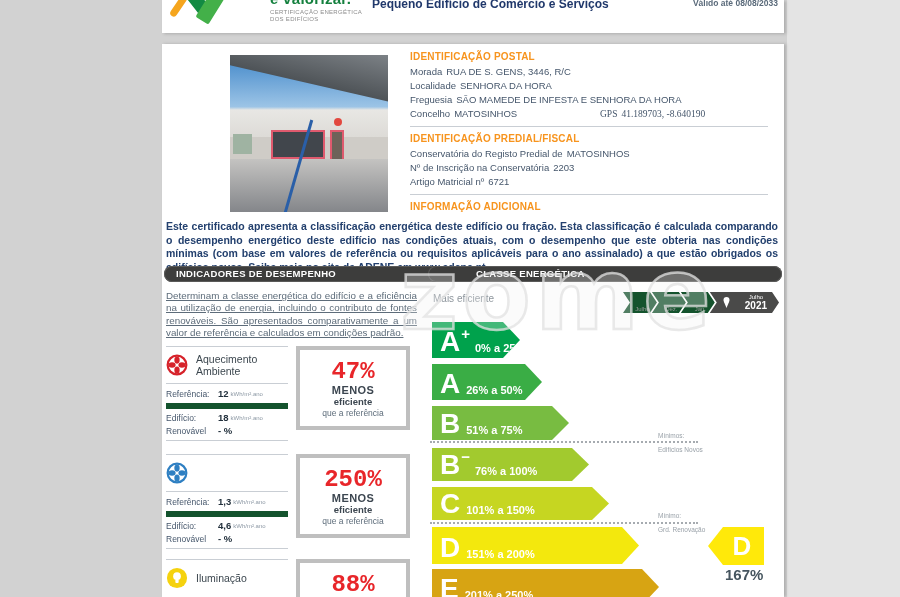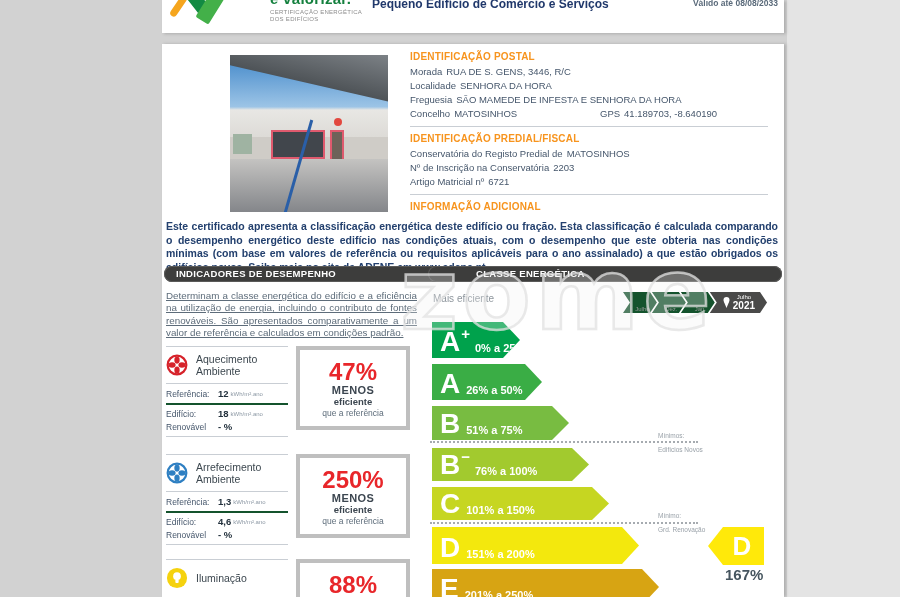--- a/index.html
+++ b/index.html
@@ -34,21 +34,21 @@
   .ph-sign{position:absolute;left:66%;top:40%;width:8px;height:8px;border-radius:50%;background:#e2483f;}
   .ph-shop2{position:absolute;left:2%;top:50%;width:12%;height:13%;background:#9fb3a2;}
   .ph-ground{position:absolute;left:0;bottom:0;width:100%;height:34%;background:linear-gradient(180deg,#c4c3c1,#84868a);}
   .ph-hose{position:absolute;left:42%;bottom:-6%;width:3px;height:66%;background:#2a5fa8;transform:rotate(16deg);}
 
   
   .info{position:absolute;left:248px;top:7px;width:362px;}
   .sec-title{font-size:10px;font-weight:bold;color:#f7941e;margin:0 0 3px;letter-spacing:.2px;}
   .irow{font-size:9.5px;color:#45566b;line-height:14px;display:flex;}
   .irow .lab{margin-right:4px;white-space:nowrap;}
-  .irow .right{margin-left:auto;width:172px;display:flex;}
+  .irow .right{margin-left:auto;width:172px;display:flex;font-family:Liberation Serif, serif;}
   .divider{border-top:1px solid #c9ced4;margin:5px 0 6px;width:358px;}
 
   
   .intro{position:absolute;left:4px;top:176px;width:612px;margin:0;font-size:10.5px;line-height:13.6px;
          font-weight:bold;color:#23406e;text-align:justify;}
 
   
   .pill{position:absolute;top:222px;height:16px;background:#3d3d3c;border-radius:9px;color:#fff;
         font-size:9.5px;font-weight:bold;line-height:16px;padding:0 12px;letter-spacing:.3px;box-sizing:border-box;
         box-shadow:inset 0 0 0 1px #5a5a59;}
@@ -59,43 +59,43 @@
   .ind-desc{position:absolute;left:4px;top:246px;width:251px;font-size:9.8px;line-height:12.4px;
             color:#5d6c7a;text-align:justify;text-decoration:underline;}
   .indicator{position:absolute;left:4px;width:364px;display:flex;align-items:flex-start;}
   .ind-table{width:122px;border-top:1px solid #c9ced4;border-bottom:1px solid #c9ced4;box-sizing:border-box;}
   .ind-table.open{border-bottom:none;}
   .ind-head{display:flex;align-items:center;gap:8px;height:36px;border-bottom:1px solid #c9ced4;}
   .ind-table.open .ind-head{border-bottom:none;}
   .ind-icon{width:22px;height:22px;flex:none;color:#d22;}
   .ind-icon svg{display:block;width:22px;height:22px;}
   .ind-name{font-size:10.5px;font-weight:normal;color:#3c474f;line-height:12px;}
-  .ind-row{display:flex;align-items:center;height:19px;border-bottom:2px solid #14532d;font-size:8.5px;color:#45566b;}
+  .ind-row{display:flex;align-items:center;height:19px;border-bottom:6px solid #14532d;font-size:8.5px;color:#45566b;}
   .rlab{width:52px;}
   .rval{font-size:9.5px;font-weight:bold;color:#22303c;}
   .unit{font-size:6px;color:#8c98a4;margin-left:2px;font-style:normal;}
   .ind-row2{padding:2px 0 3px;}
   .ind-subrow{display:flex;align-items:center;height:13px;font-size:8.5px;color:#45566b;}
   .ind-badge{margin-left:8px;width:114px;height:84px;border:4px solid #bfbfbf;box-sizing:border-box;
              display:flex;flex-direction:column;align-items:center;justify-content:center;text-align:center;background:#fff;}
   .ind-badge.start{justify-content:flex-start;padding-top:9px;}
-  .pct{font-size:24px;font-weight:800;color:#e8262a;line-height:25px;}
+  .pct{font-size:24px;font-weight:800;color:#e8262a;line-height:25px;font-family:Liberation Mono, monospace;}
   .bline1{font-size:11px;font-weight:800;color:#3c4650;letter-spacing:.4px;line-height:12px;}
   .bline2{font-size:9.5px;font-weight:bold;color:#3c4650;line-height:11px;}
   .bline3{font-size:8.5px;color:#5d6c7a;margin-top:1px;line-height:10px;}
 
   
   .more-eff{position:absolute;left:271px;top:249px;font-size:10px;color:#8d959c;}
   .timeline{position:absolute;left:466px;top:248px;display:flex;}
   .tl-item{height:21px;min-width:22px;padding:14px 5px 2px 10px;margin-left:-5px;background:#14532d;
            clip-path:polygon(0 0,calc(100% - 7px) 0,100% 50%,calc(100% - 7px) 100%,0 100%,7px 50%);
            text-align:center;color:#9a9a9a;line-height:1;box-sizing:border-box;}
   .tl-item .t1{font-size:6px;display:block;margin-bottom:1px;}
   .tl-item .t2{font-size:8.5px;font-weight:bold;display:block;}
-  .tl-item.active{background:#4a4a49;color:#fff;display:flex;align-items:center;gap:3px;padding:2px 12px 2px 13px;}
+  .tl-item.active{background:#4a4a49;color:#fff;display:flex;align-items:center;gap:15px;padding:2px 12px 2px 13px;}
   .tl-item.active .t2{font-size:10px;}
   .tl-txt{text-align:center;}
 
   .bar{position:absolute;left:270px;color:#fff;display:flex;align-items:flex-end;
        padding:0 0 3px 8px;box-sizing:border-box;
        clip-path:polygon(0 0,calc(100% - 17px) 0,100% 50%,calc(100% - 17px) 100%,0 100%);}
   .bar .lt{font-size:28px;line-height:22px;font-weight:800;}
   .bar .sup{position:relative;top:-12px;font-size:15px;font-weight:800;margin-left:1px;}
   .bar .range{font-size:11px;font-weight:bold;margin-left:5px;padding-bottom:1px;white-space:nowrap;}
 
@@ -243,21 +243,20 @@
             <svg viewBox="0 0 24 24">
                 <circle cx="12" cy="12" r="10.2" fill="none" stroke="currentColor" stroke-width="2.4"></circle>
                 <g fill="currentColor">
                   <ellipse cx="12" cy="6.6" rx="2.9" ry="3.9"></ellipse>
                   <ellipse cx="12" cy="17.4" rx="2.9" ry="3.9"></ellipse>
                   <ellipse cx="6.6" cy="12" rx="3.9" ry="2.9"></ellipse>
                   <ellipse cx="17.4" cy="12" rx="3.9" ry="2.9"></ellipse>
                 </g>
               </svg>
           </span>
-          <span class="ind-name">Arrefecimento Ambiente</span>
         </div>
         <div class="ind-row">
           <span class="rlab">Referência:</span>
           <span class="rval">1,3</span>
           <span class="unit">kWh/m².ano</span>
         </div>
         <div class="ind-row2">
           <div class="ind-subrow">
             <span class="rlab">Edifício:</span>
             <span class="rval">4,6</span>

